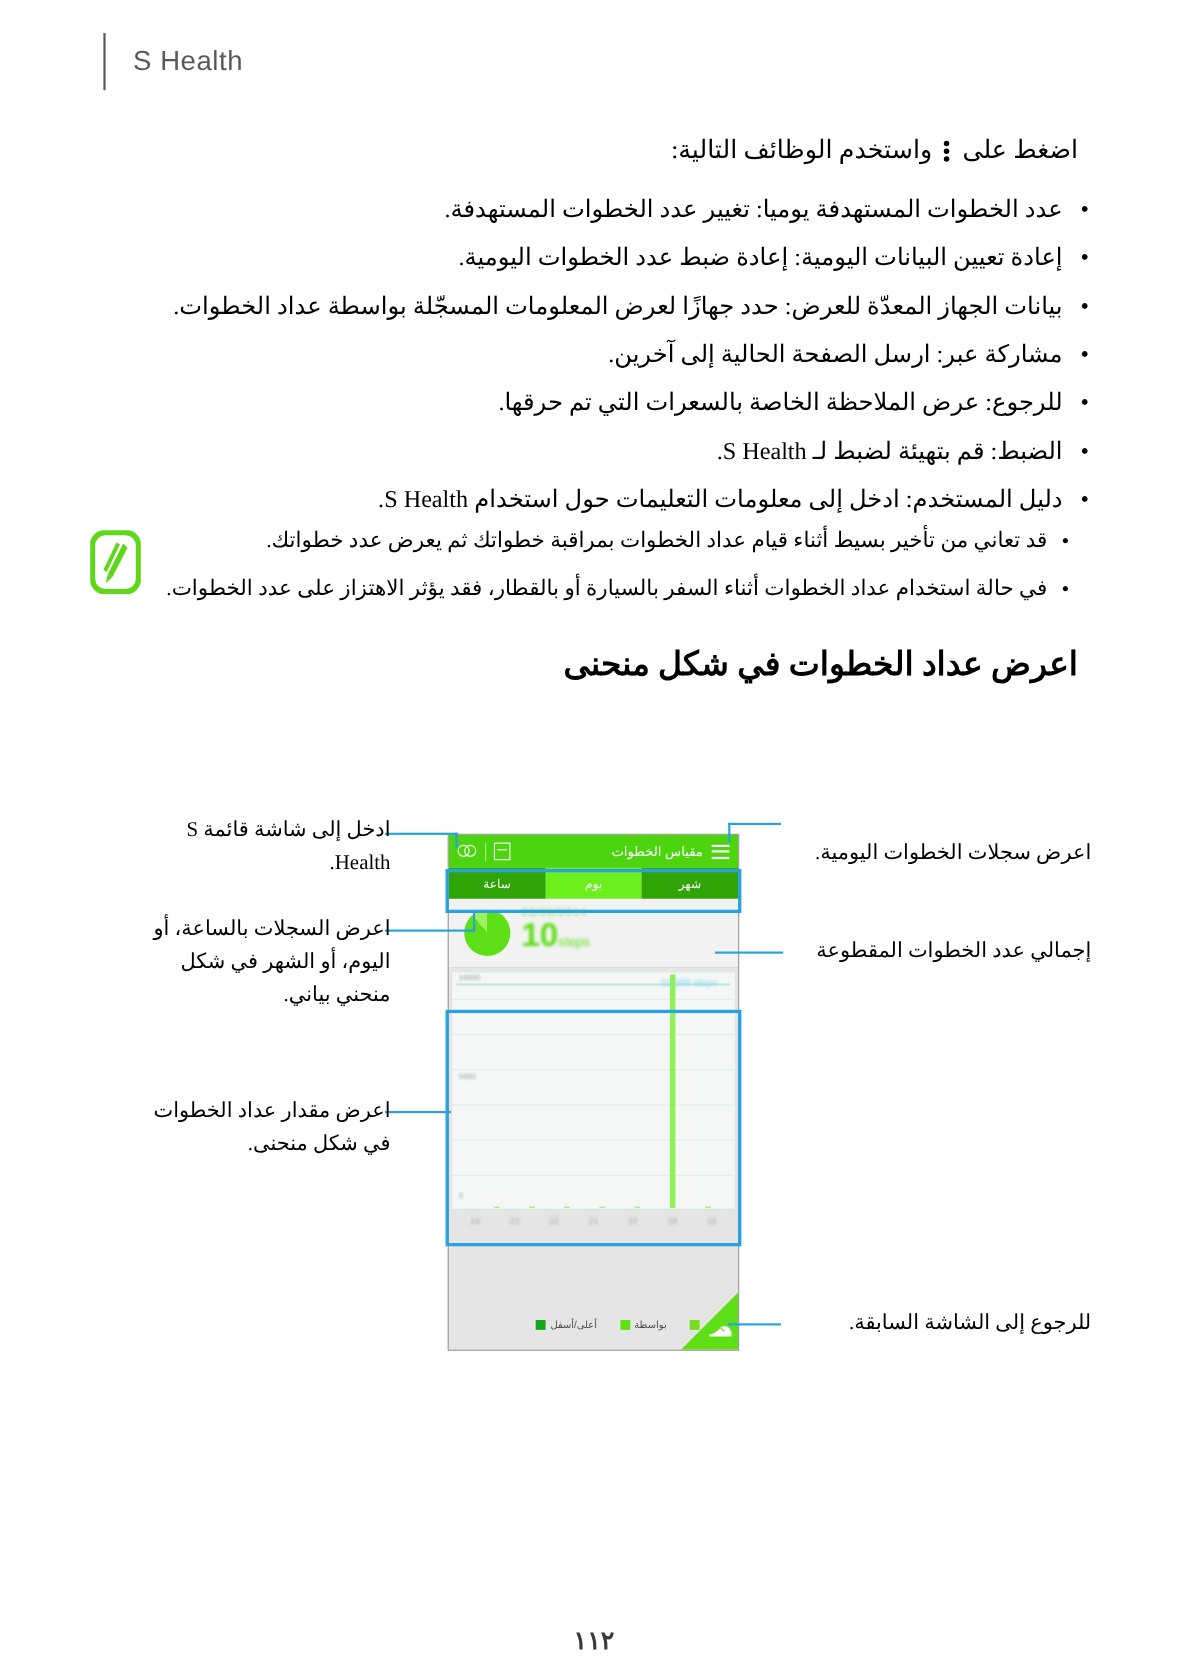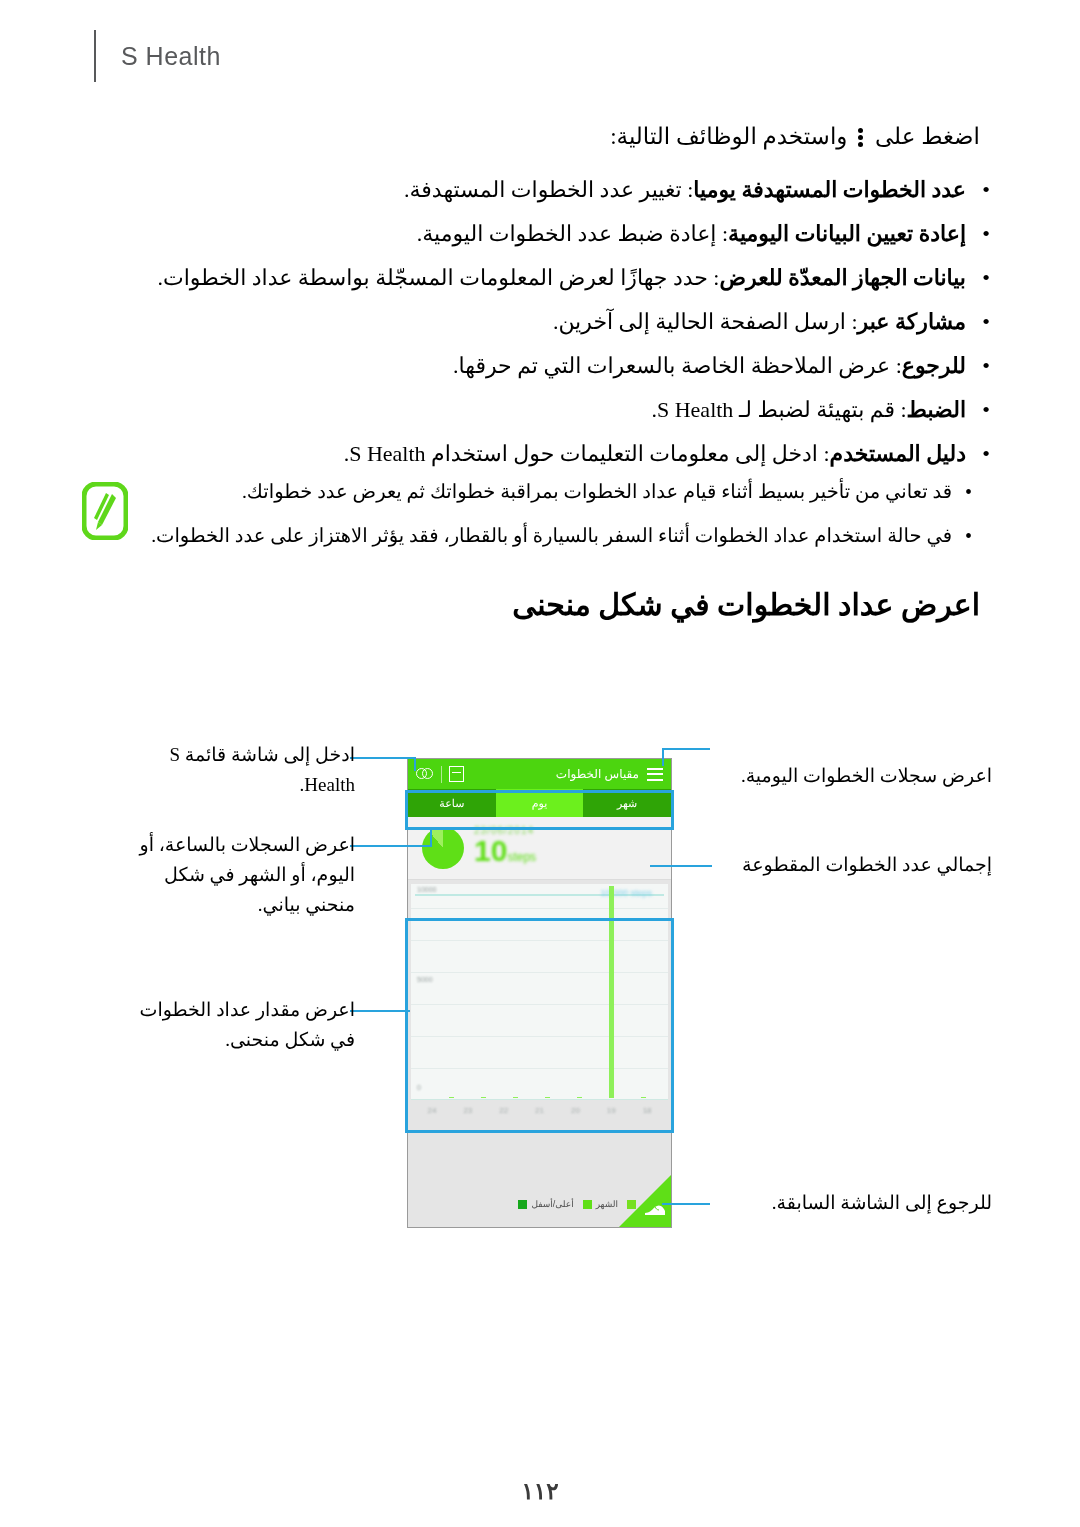--- a/index.html
+++ b/index.html
@@ -98,21 +98,21 @@
     padding-right: 34px;
     white-space: nowrap;
   }
   ul.bullets li::before {
     content: "•";
     position: absolute;
     right: 10px;
     top: 0;
     font-size: 22px;
   }
-  ul.bullets b { font-weight: bold; }
+  ul.bullets b { font-weight: normal; }
 
   
   .note {
     position: absolute;
     top: 470px;
     right: 80px;
     width: 920px;
   }
   .note-icon {
     position: absolute;
@@ -356,21 +356,21 @@
   .legend {
     position: absolute;
     bottom: 18px;
     right: 10px;
     display: flex;
     flex-direction: row;
     align-items: center;
     gap: 9px;
   }
   .legend-item {
-    display: flex; flex-direction: row-reverse; align-items: center; gap: 4px;
+    display: flex; flex-direction: row-reverse; align-items: center; gap: 4px; margin-left: 12px;
   }
   .legend-item .sw { width: 9px; height: 9px; display: inline-block; }
   .legend-item .lb {
     font-family: "Liberation Sans", sans-serif;
     font-size: 9px; color: #4c4c4c; white-space: nowrap;
   }
 
   .back-corner {
     position: absolute;
     right: 0; bottom: 0;
@@ -541,21 +541,21 @@
       <span>24</span>
     </div>
 
     <div class="legend">
       <div class="legend-item">
         <span class="sw" style="background:#76e020"></span>
         <span class="lb">السير</span>
       </div>
       <div class="legend-item">
         <span class="sw" style="background:#5fdf17"></span>
-        <span class="lb">الشهر</span>
+        <span class="lb">بواسطة</span>
       </div>
       <div class="legend-item">
         <span class="sw" style="background:#16a81c"></span>
         <span class="lb">أعلى/أسفل</span>
       </div>
     </div>
 
     <div class="back-corner"></div>
     <div class="back-corner-icon">
       <svg width="22" height="14" viewBox="0 0 22 14">

